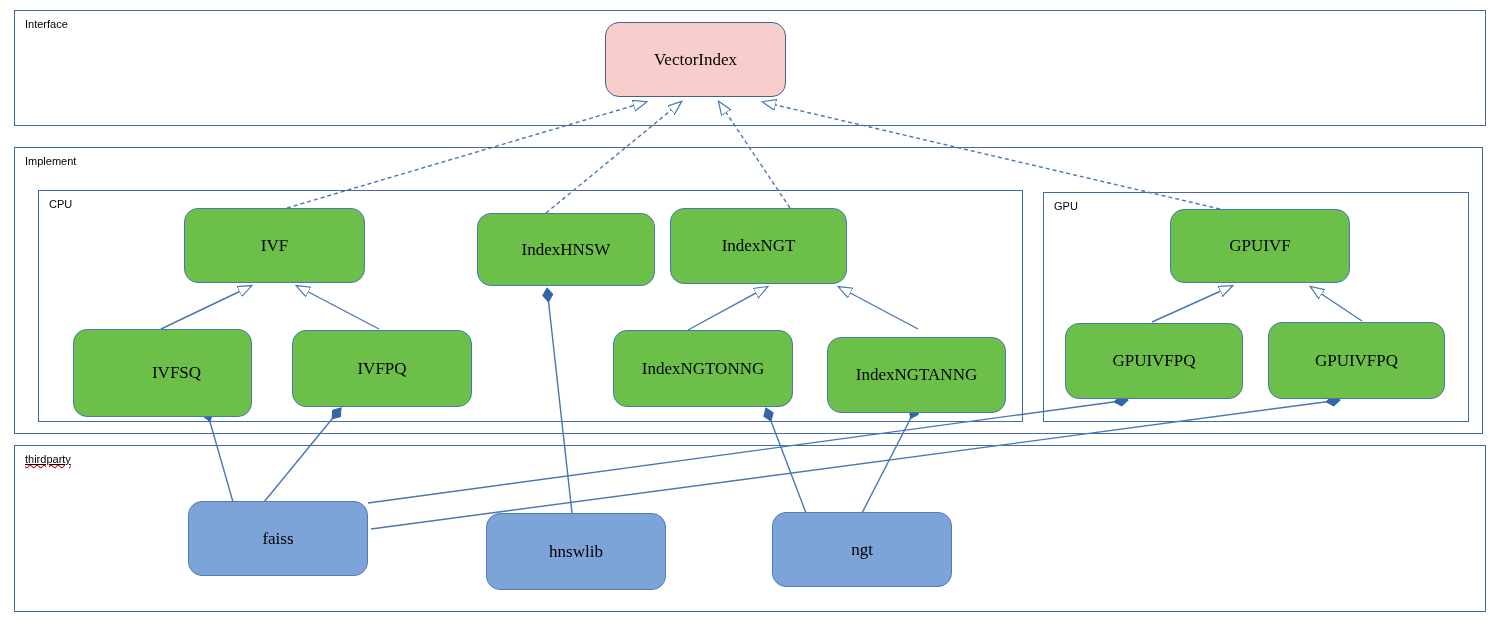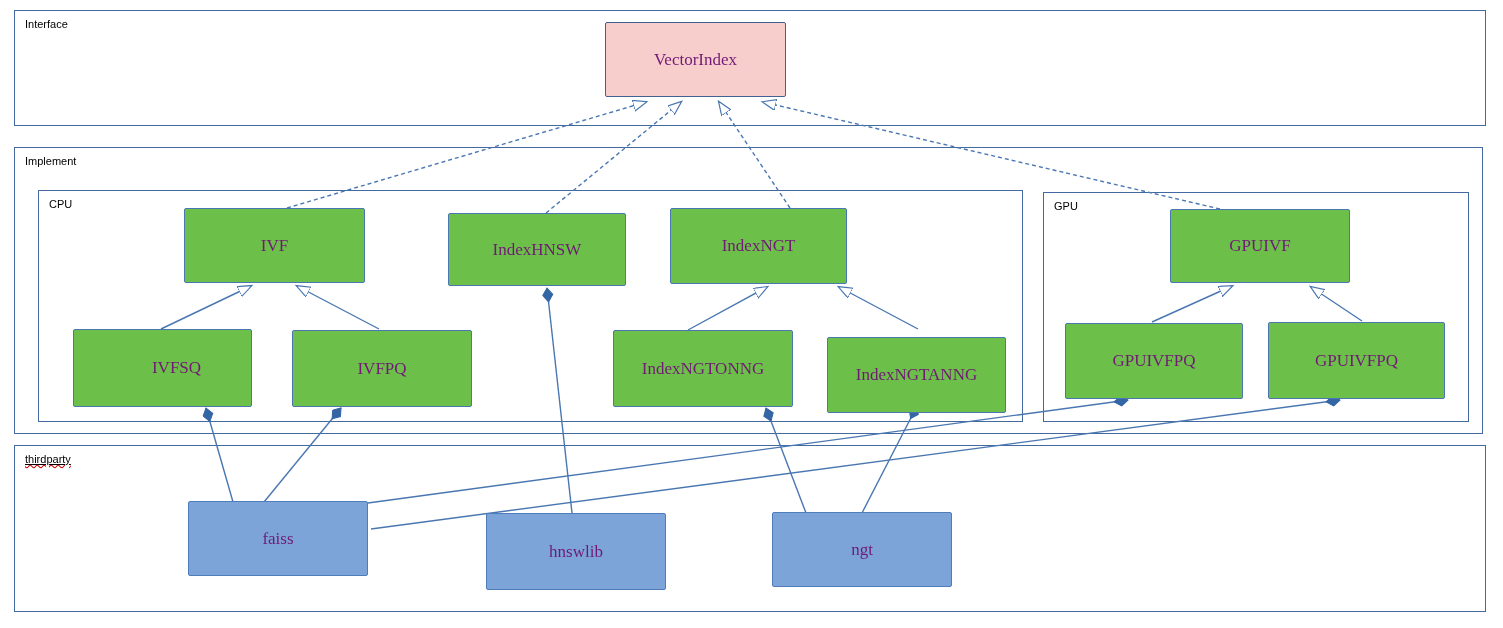--- a/index.html
+++ b/index.html
@@ -21,26 +21,26 @@
     top:7px;left:10px;
     font-size:11px;
     color:#000;
     font-family:"Liberation Sans", sans-serif;
     z-index:3;
   }
   .u-line{ text-decoration:underline; }
   .u-wavy{ text-decoration:underline; text-decoration-style:wavy; text-decoration-color:#cc0000; }
   .node{
     position:absolute;
-    border-radius:2px;
+    border-radius:14px;
     box-sizing:border-box;
     display:flex;align-items:center;justify-content:center;
     font-family:"Liberation Serif", serif;
     font-size:17px;
-    color:#701a75;
+    color:#000000;
     z-index:2;
   }
   .node.iface{ background:#f8cecc; border:1.5px solid #41628e; }
   .node.impl { background:#6cc04a; border:1.5px solid #4a77b2; }
   .node.lib  { background:#7ca4d8; border:1.5px solid #4f7dbb; }
   svg.wires{
     position:absolute;top:0;left:0;
     width:1503px;height:628px;
     z-index:1;
   }
@@ -105,31 +105,31 @@
     <line class="wire" x1="371" y1="529" x2="1340" y2="400" marker-end="url(#dia)"></line>
   </svg>
 
   <div class="node iface" style="left:605px;top:22px;width:181px;height:75px;">
     <span>VectorIndex</span>
   </div>
 
   <div class="node impl" style="left:184px;top:208px;width:181px;height:75px;align-items:center;">
     <span>IVF</span>
   </div>
-  <div class="node impl" style="left:448px;top:213px;width:178px;height:73px;">
+  <div class="node impl" style="left:477px;top:213px;width:178px;height:73px;">
     <span>IndexHNSW</span>
   </div>
   <div class="node impl" style="left:670px;top:208px;width:177px;height:76px;">
     <span>IndexNGT</span>
   </div>
   <div class="node impl" style="left:1170px;top:209px;width:180px;height:74px;">
     <span>GPUIVF</span>
   </div>
 
-  <div class="node impl" style="left:73px;top:329px;width:179px;height:78px;padding-left:28px;">
+  <div class="node impl" style="left:73px;top:329px;width:179px;height:88px;padding-left:28px;">
     <span>IVFSQ</span>
   </div>
   <div class="node impl" style="left:292px;top:330px;width:180px;height:77px;">
     <span>IVFPQ</span>
   </div>
   <div class="node impl" style="left:613px;top:330px;width:180px;height:77px;">
     <span>IndexNGTONNG</span>
   </div>
   <div class="node impl" style="left:827px;top:329px;width:179px;height:76px;margin-top:8px;">
     <span>IndexNGTANNG</span>

